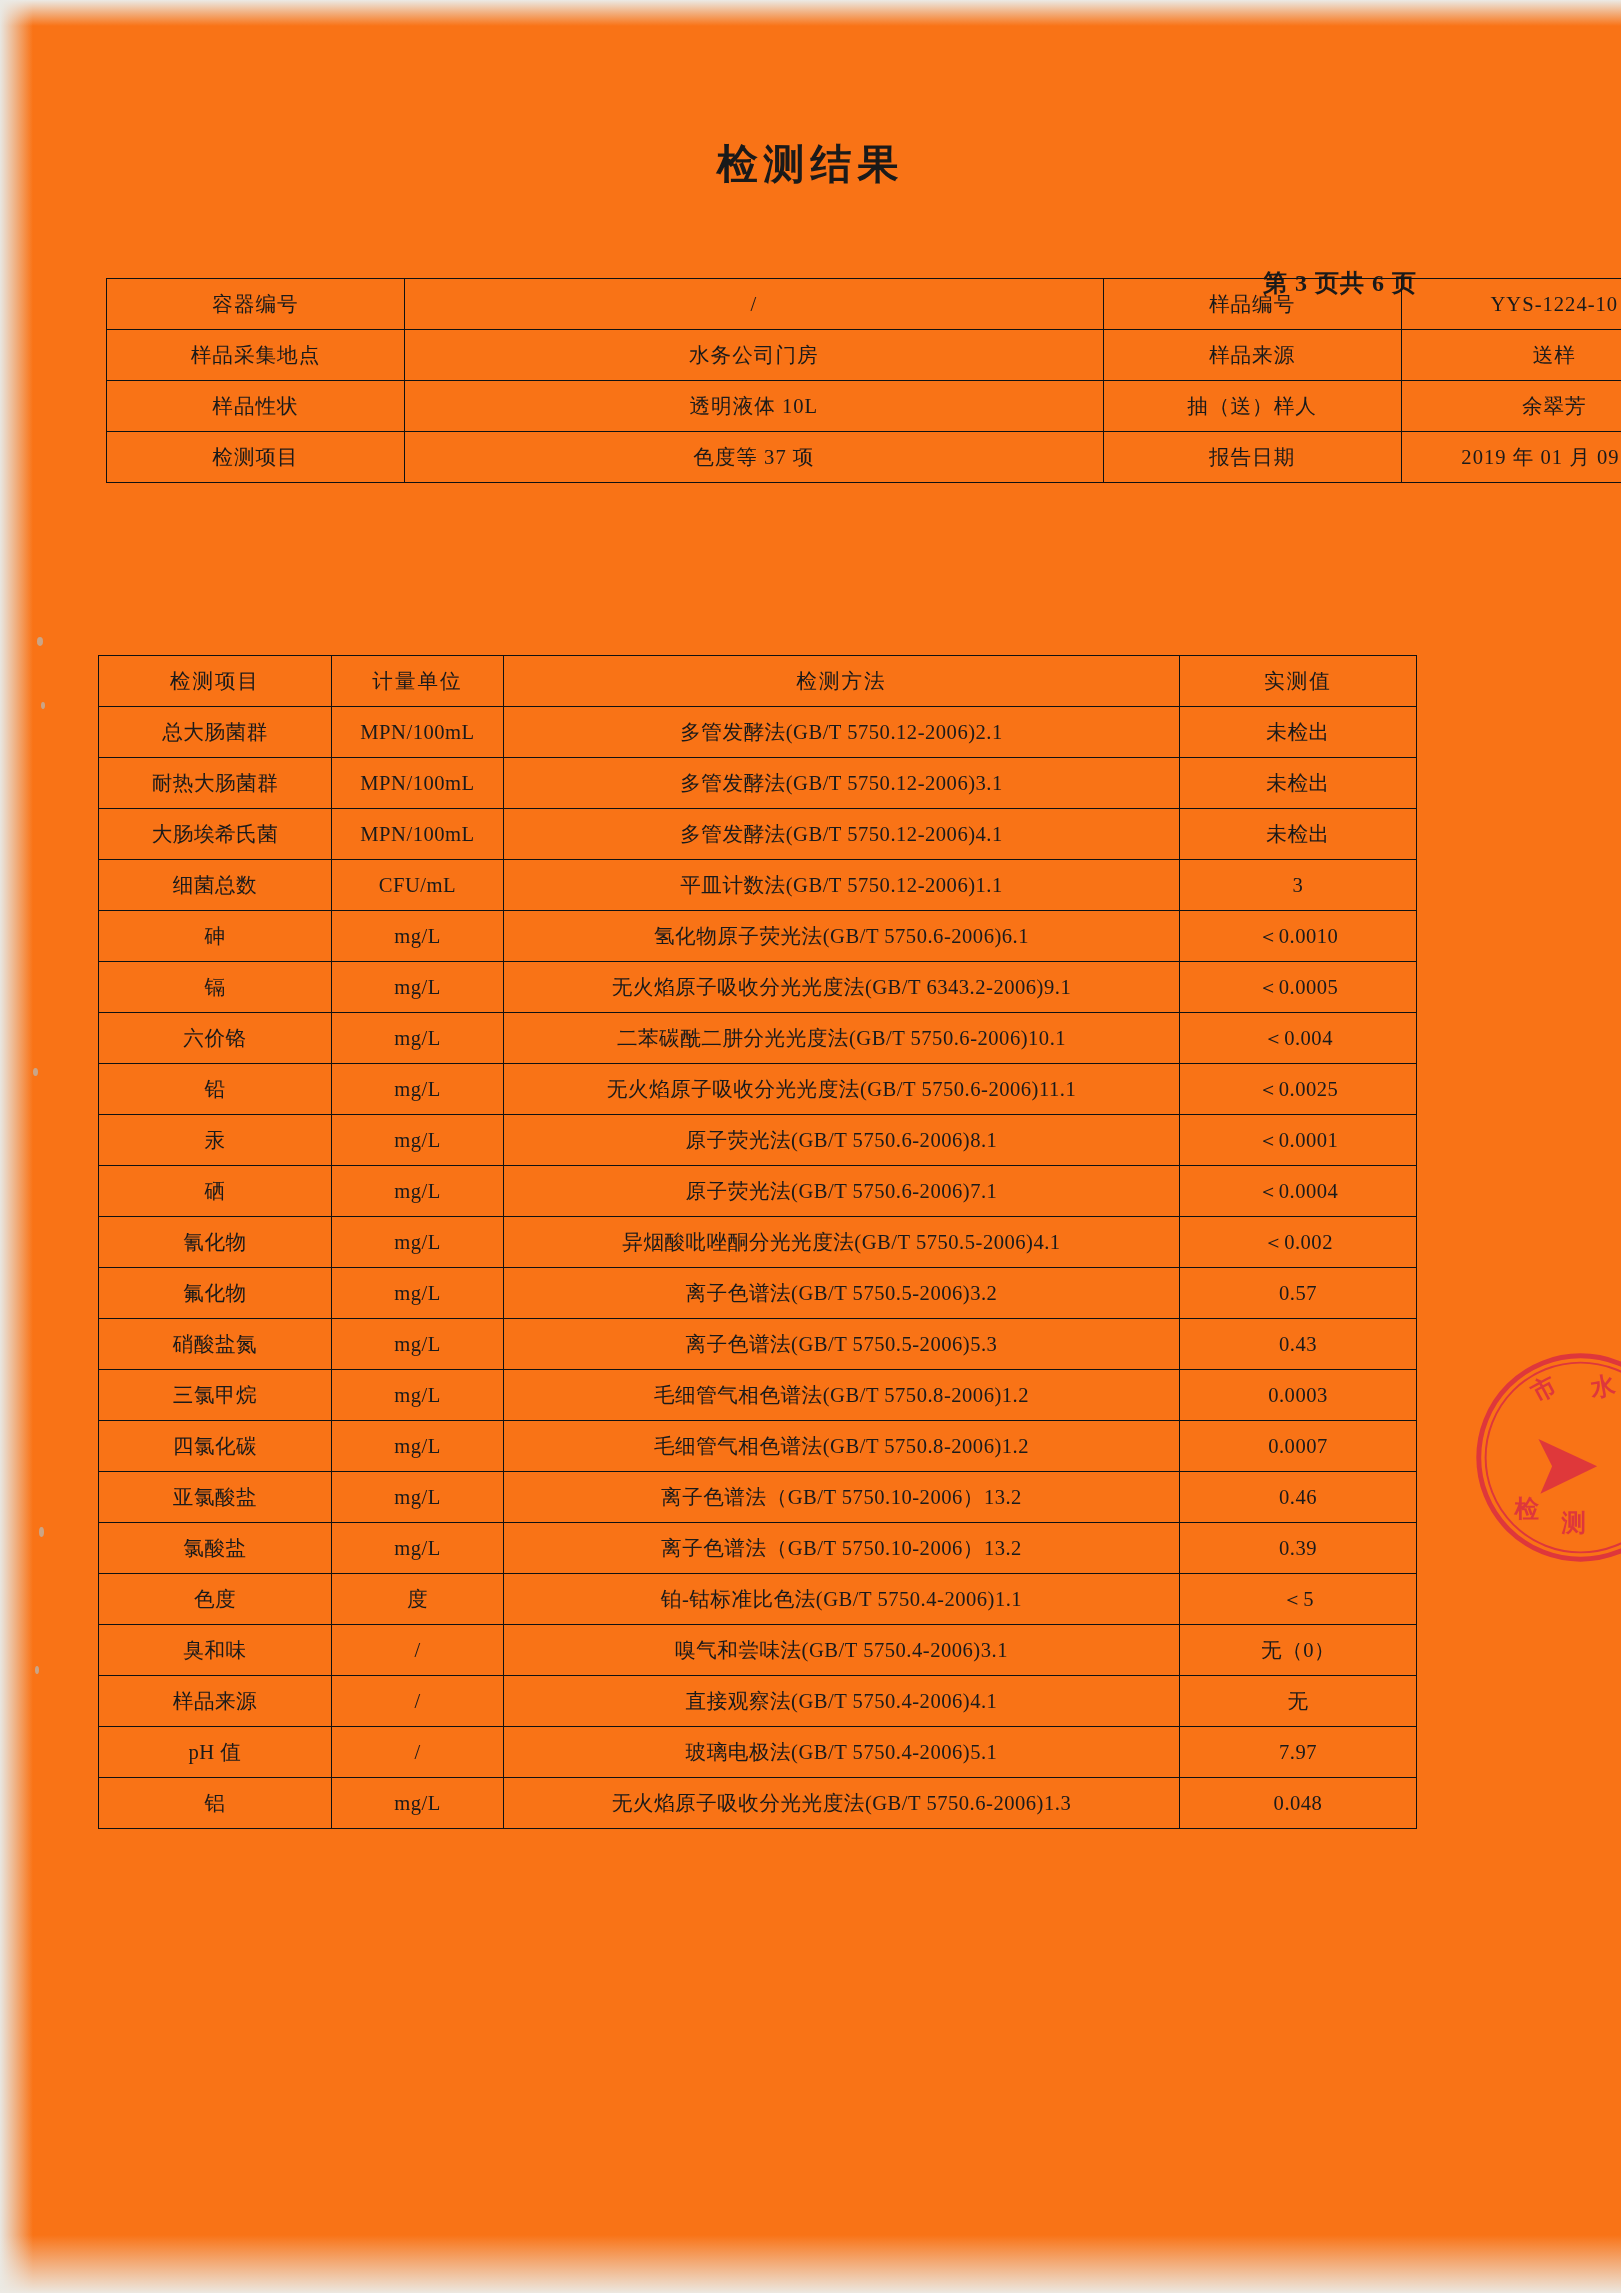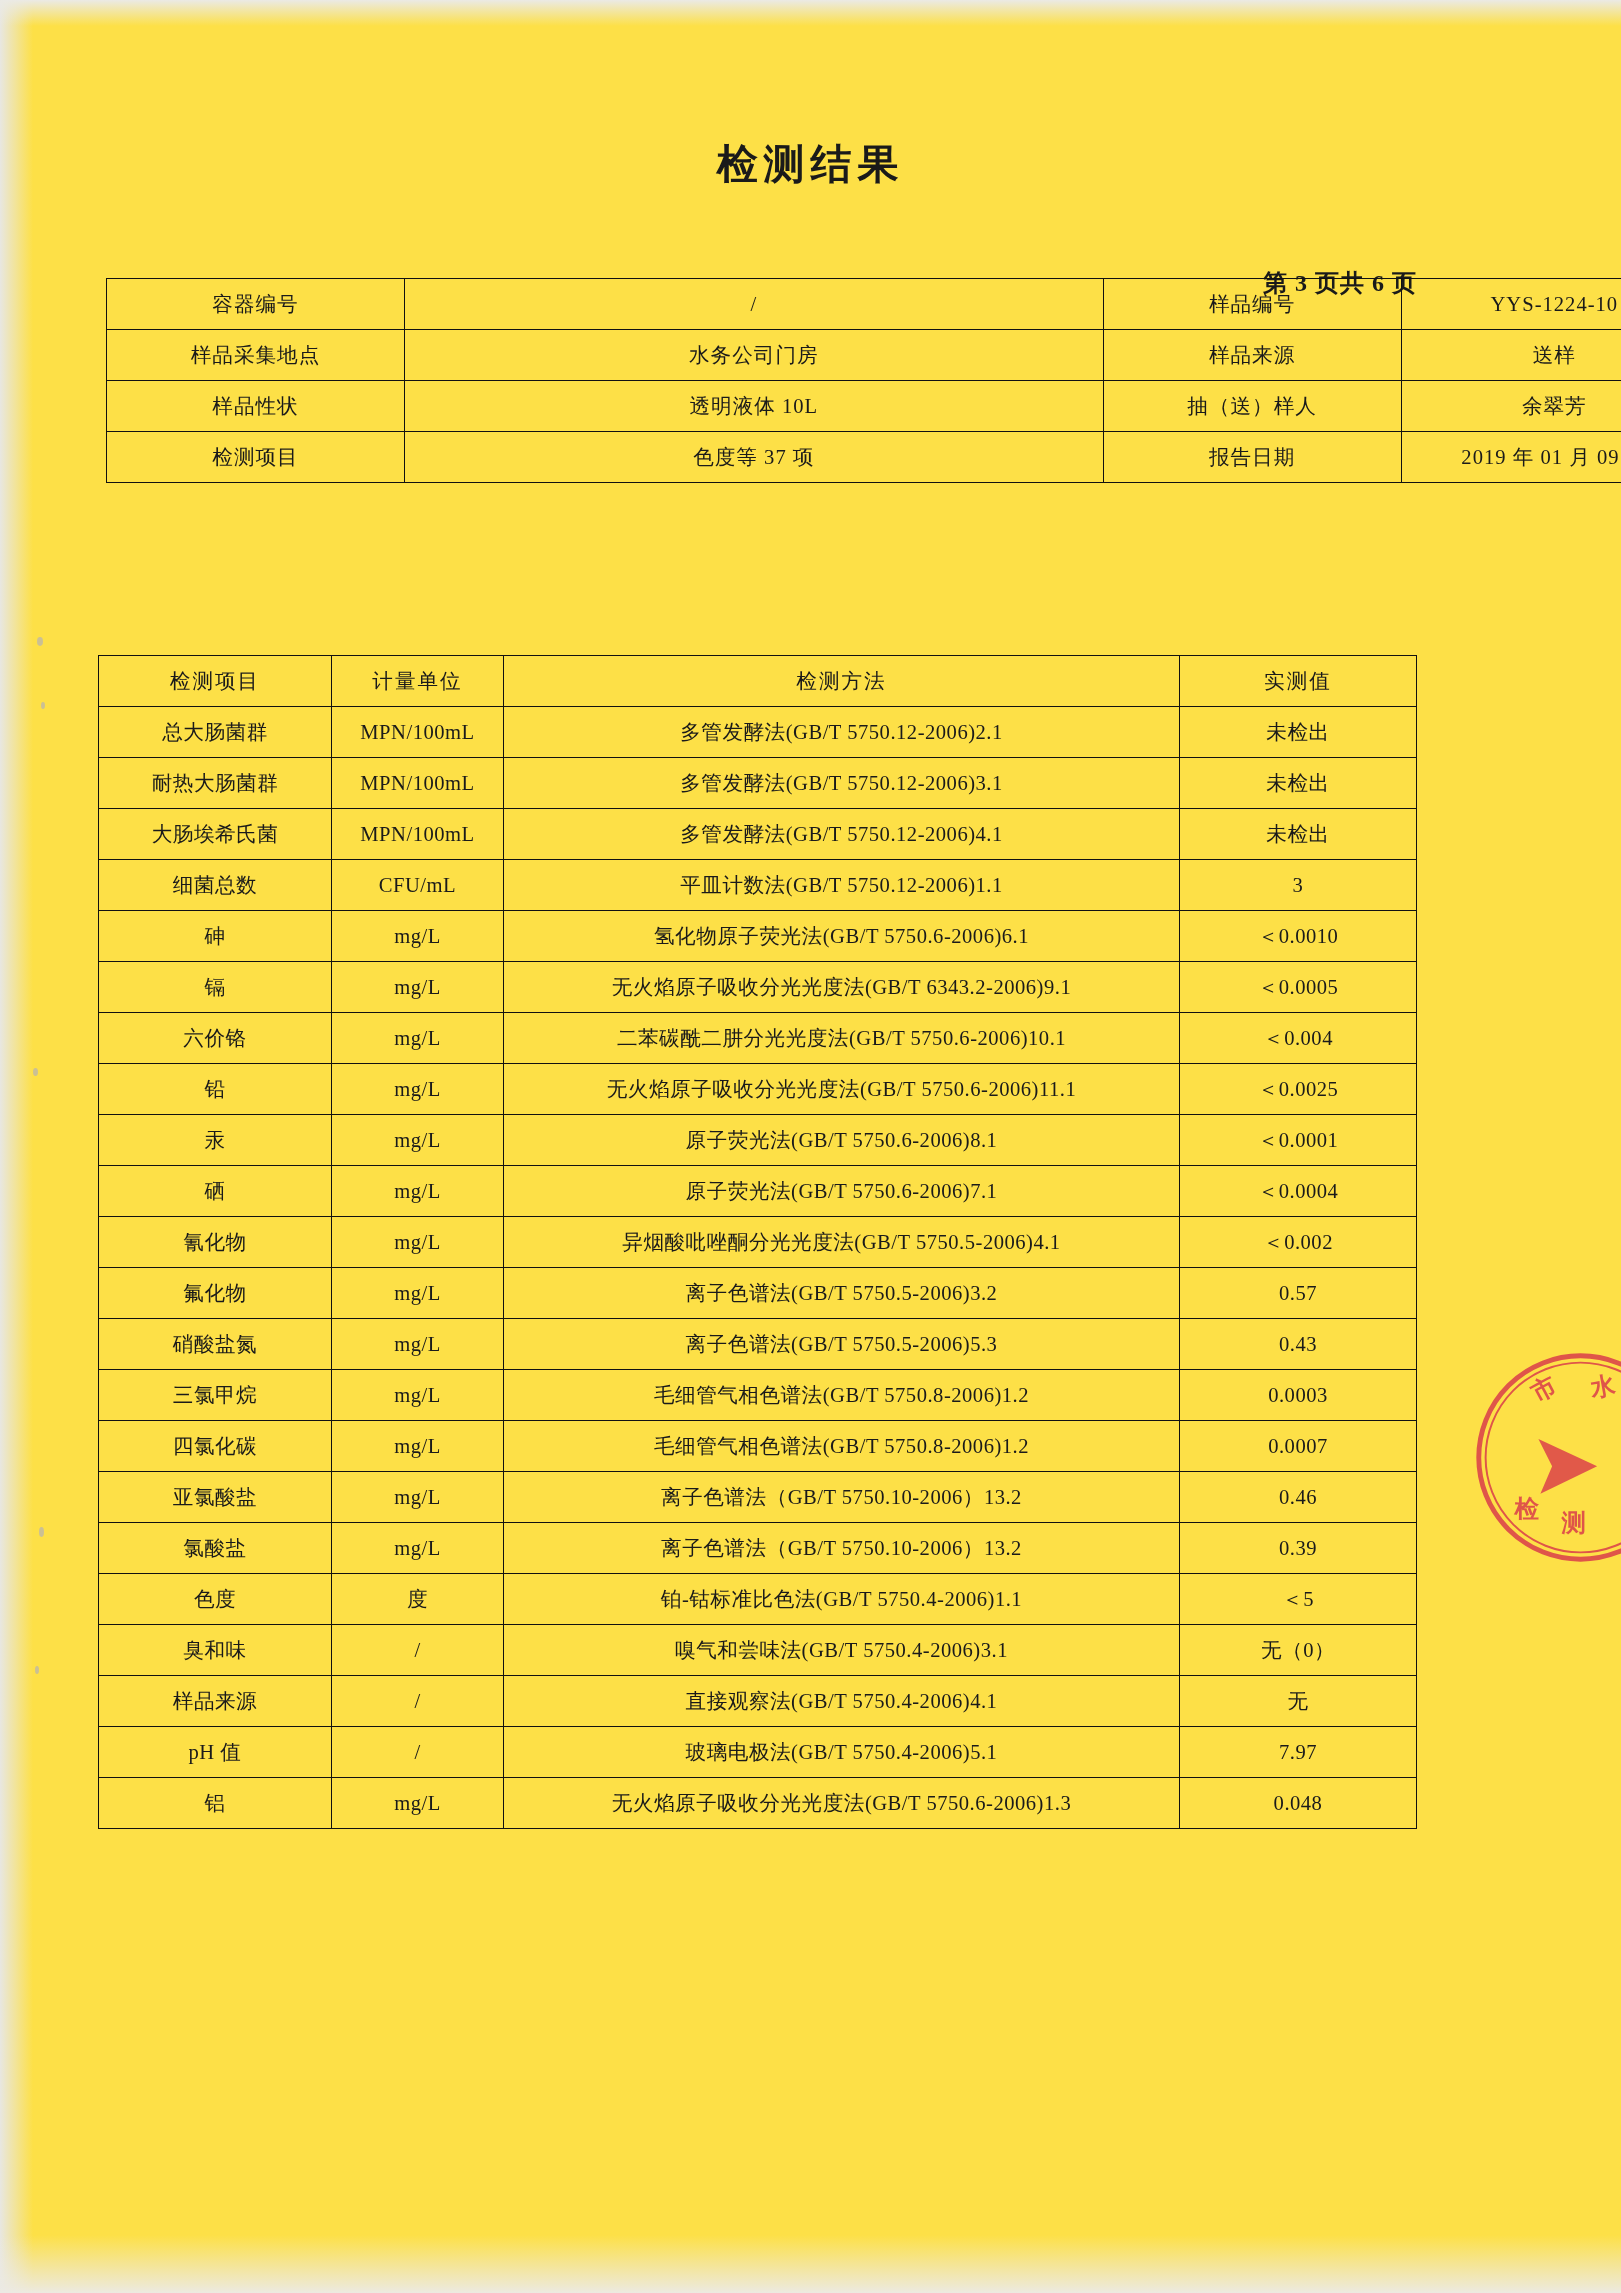--- a/index.html
+++ b/index.html
@@ -11,21 +11,21 @@
     width: 1621px;
     height: 2294px;
     position: relative;
     font-family: "Liberation Serif", "DejaVu Serif", serif;
     color: #1a1a1a;
     overflow: hidden;
   }
   .page {
     position: absolute;
     inset: 0;
-    background: #fde047;
+    background: #f97316;
     text-decoration: underline;
   }
   
   .scan-edge-left {
     position: absolute;
     left: 0; top: 0; bottom: 0; width: 33px;
     background: linear-gradient(to right, #e8e7e2, rgba(255,255,255,0));
     pointer-events: none;
   }
   .scan-edge-top {

